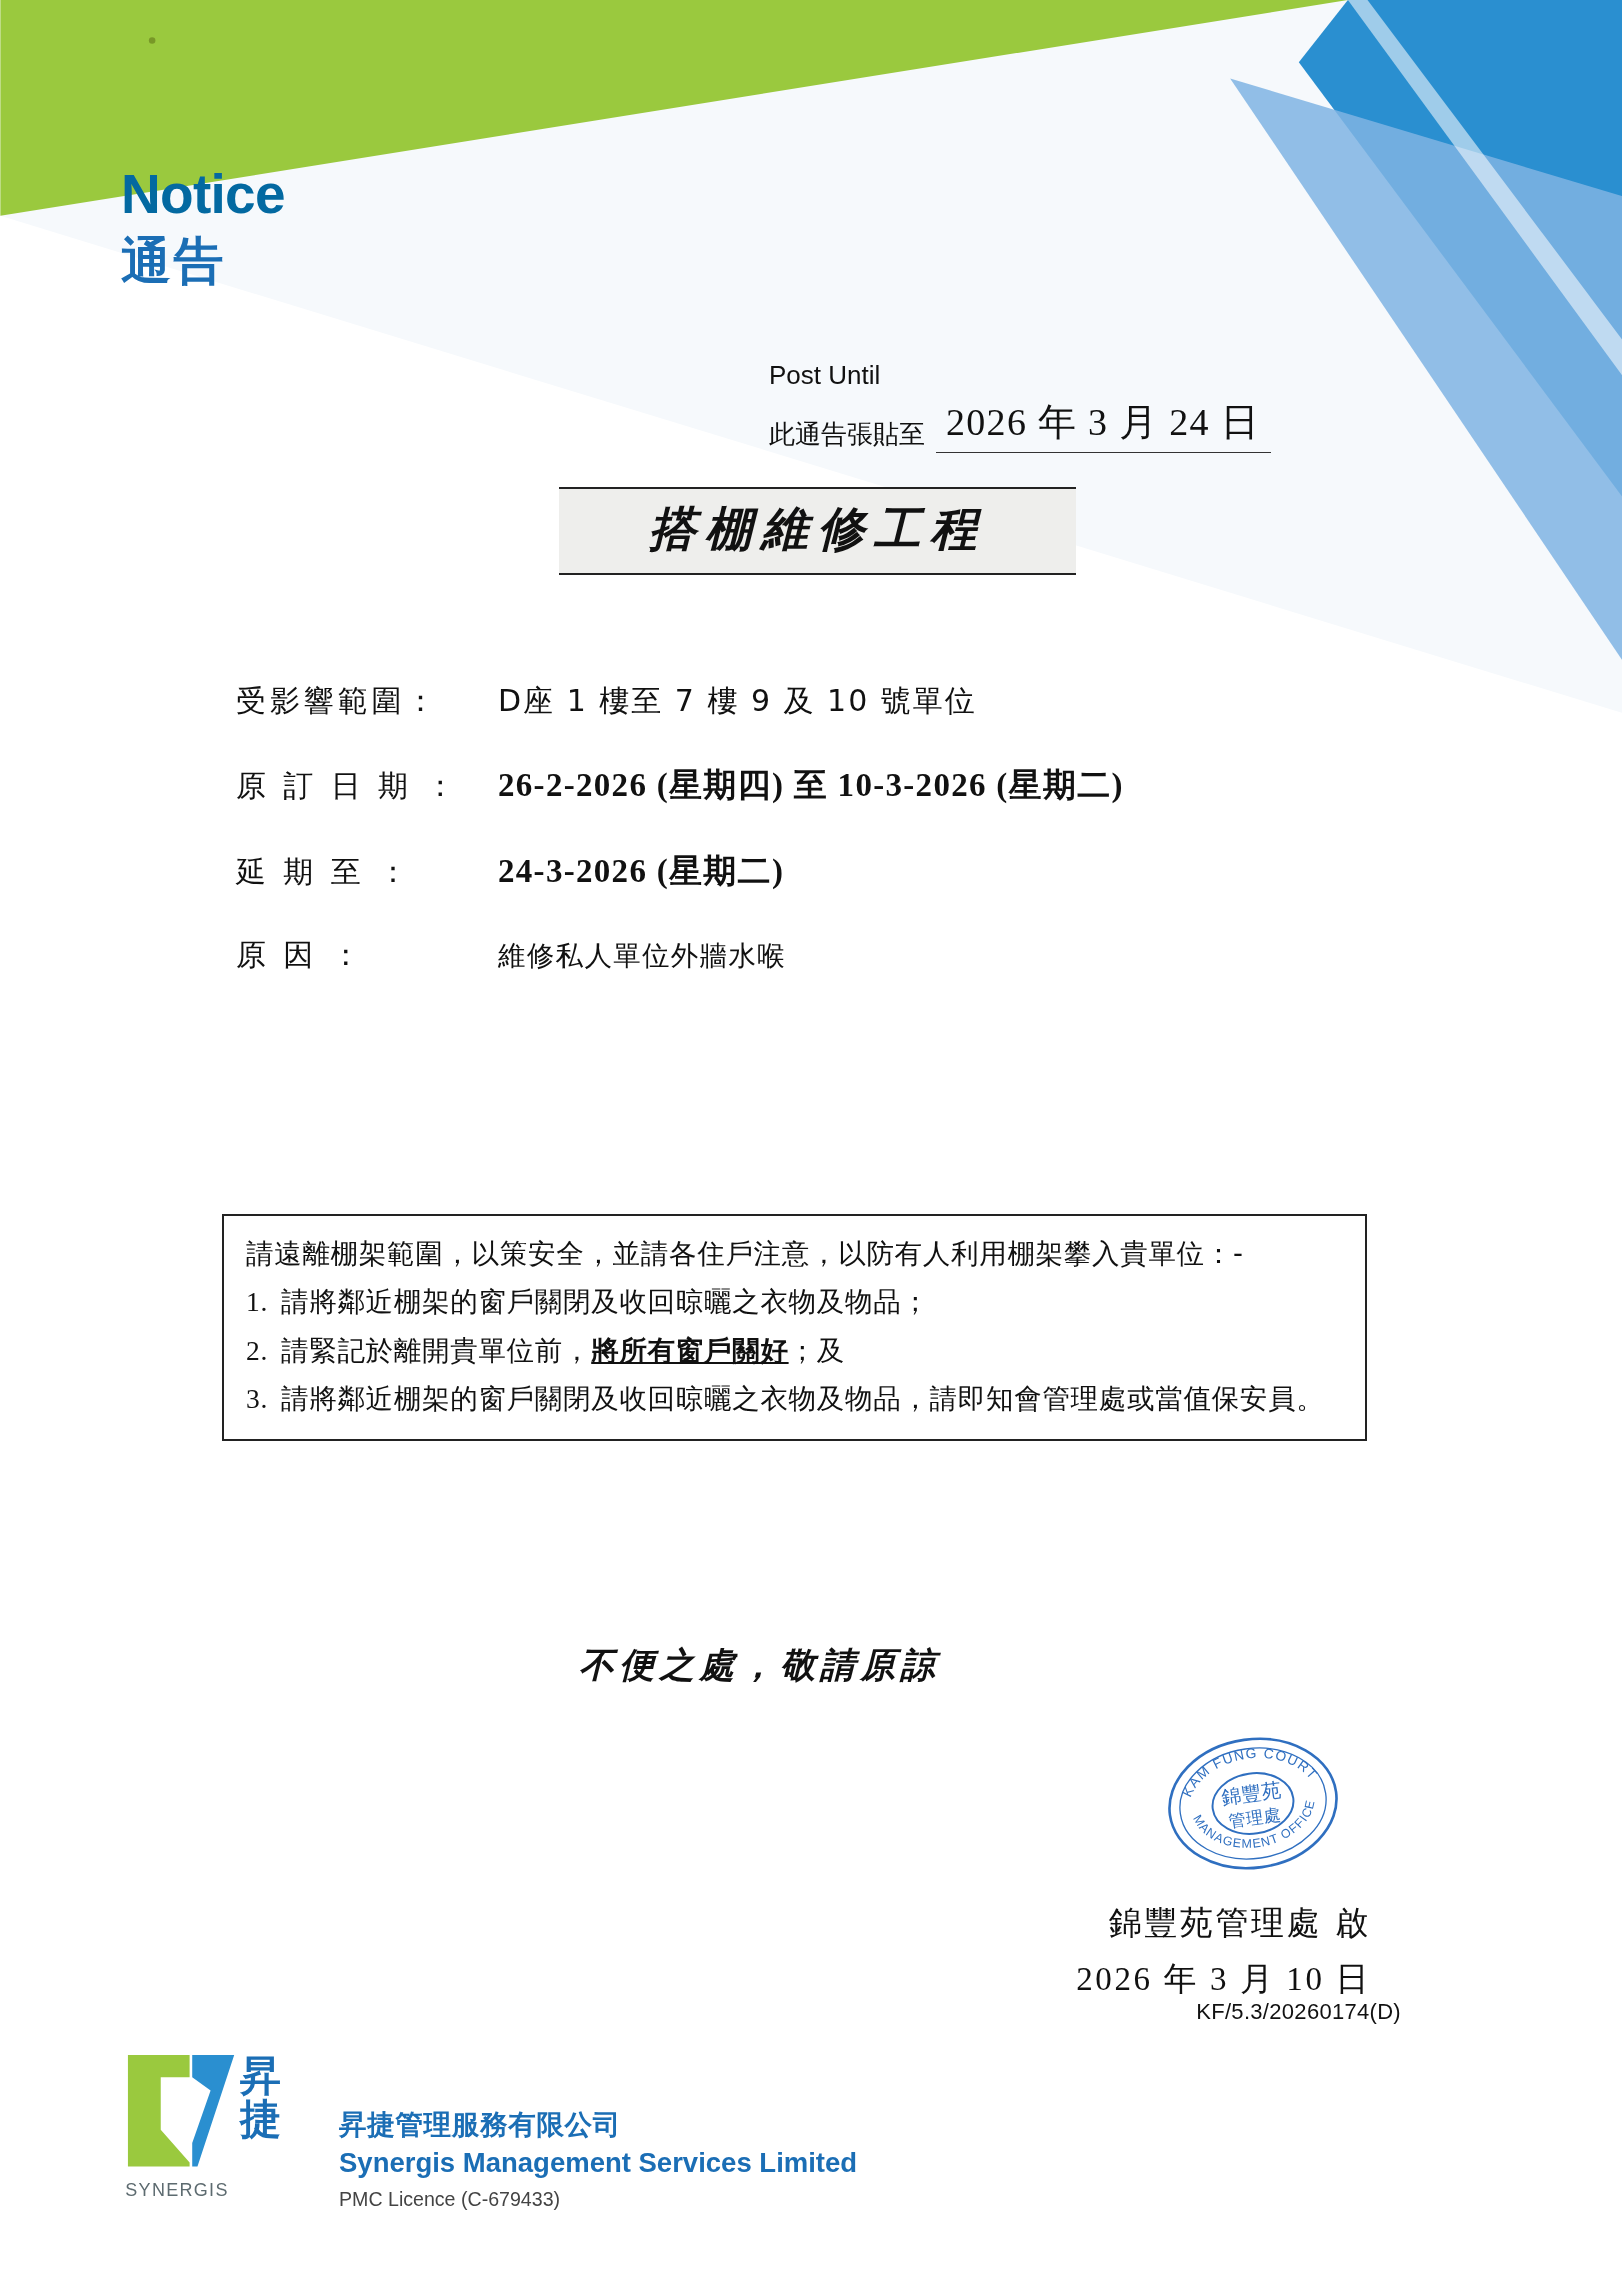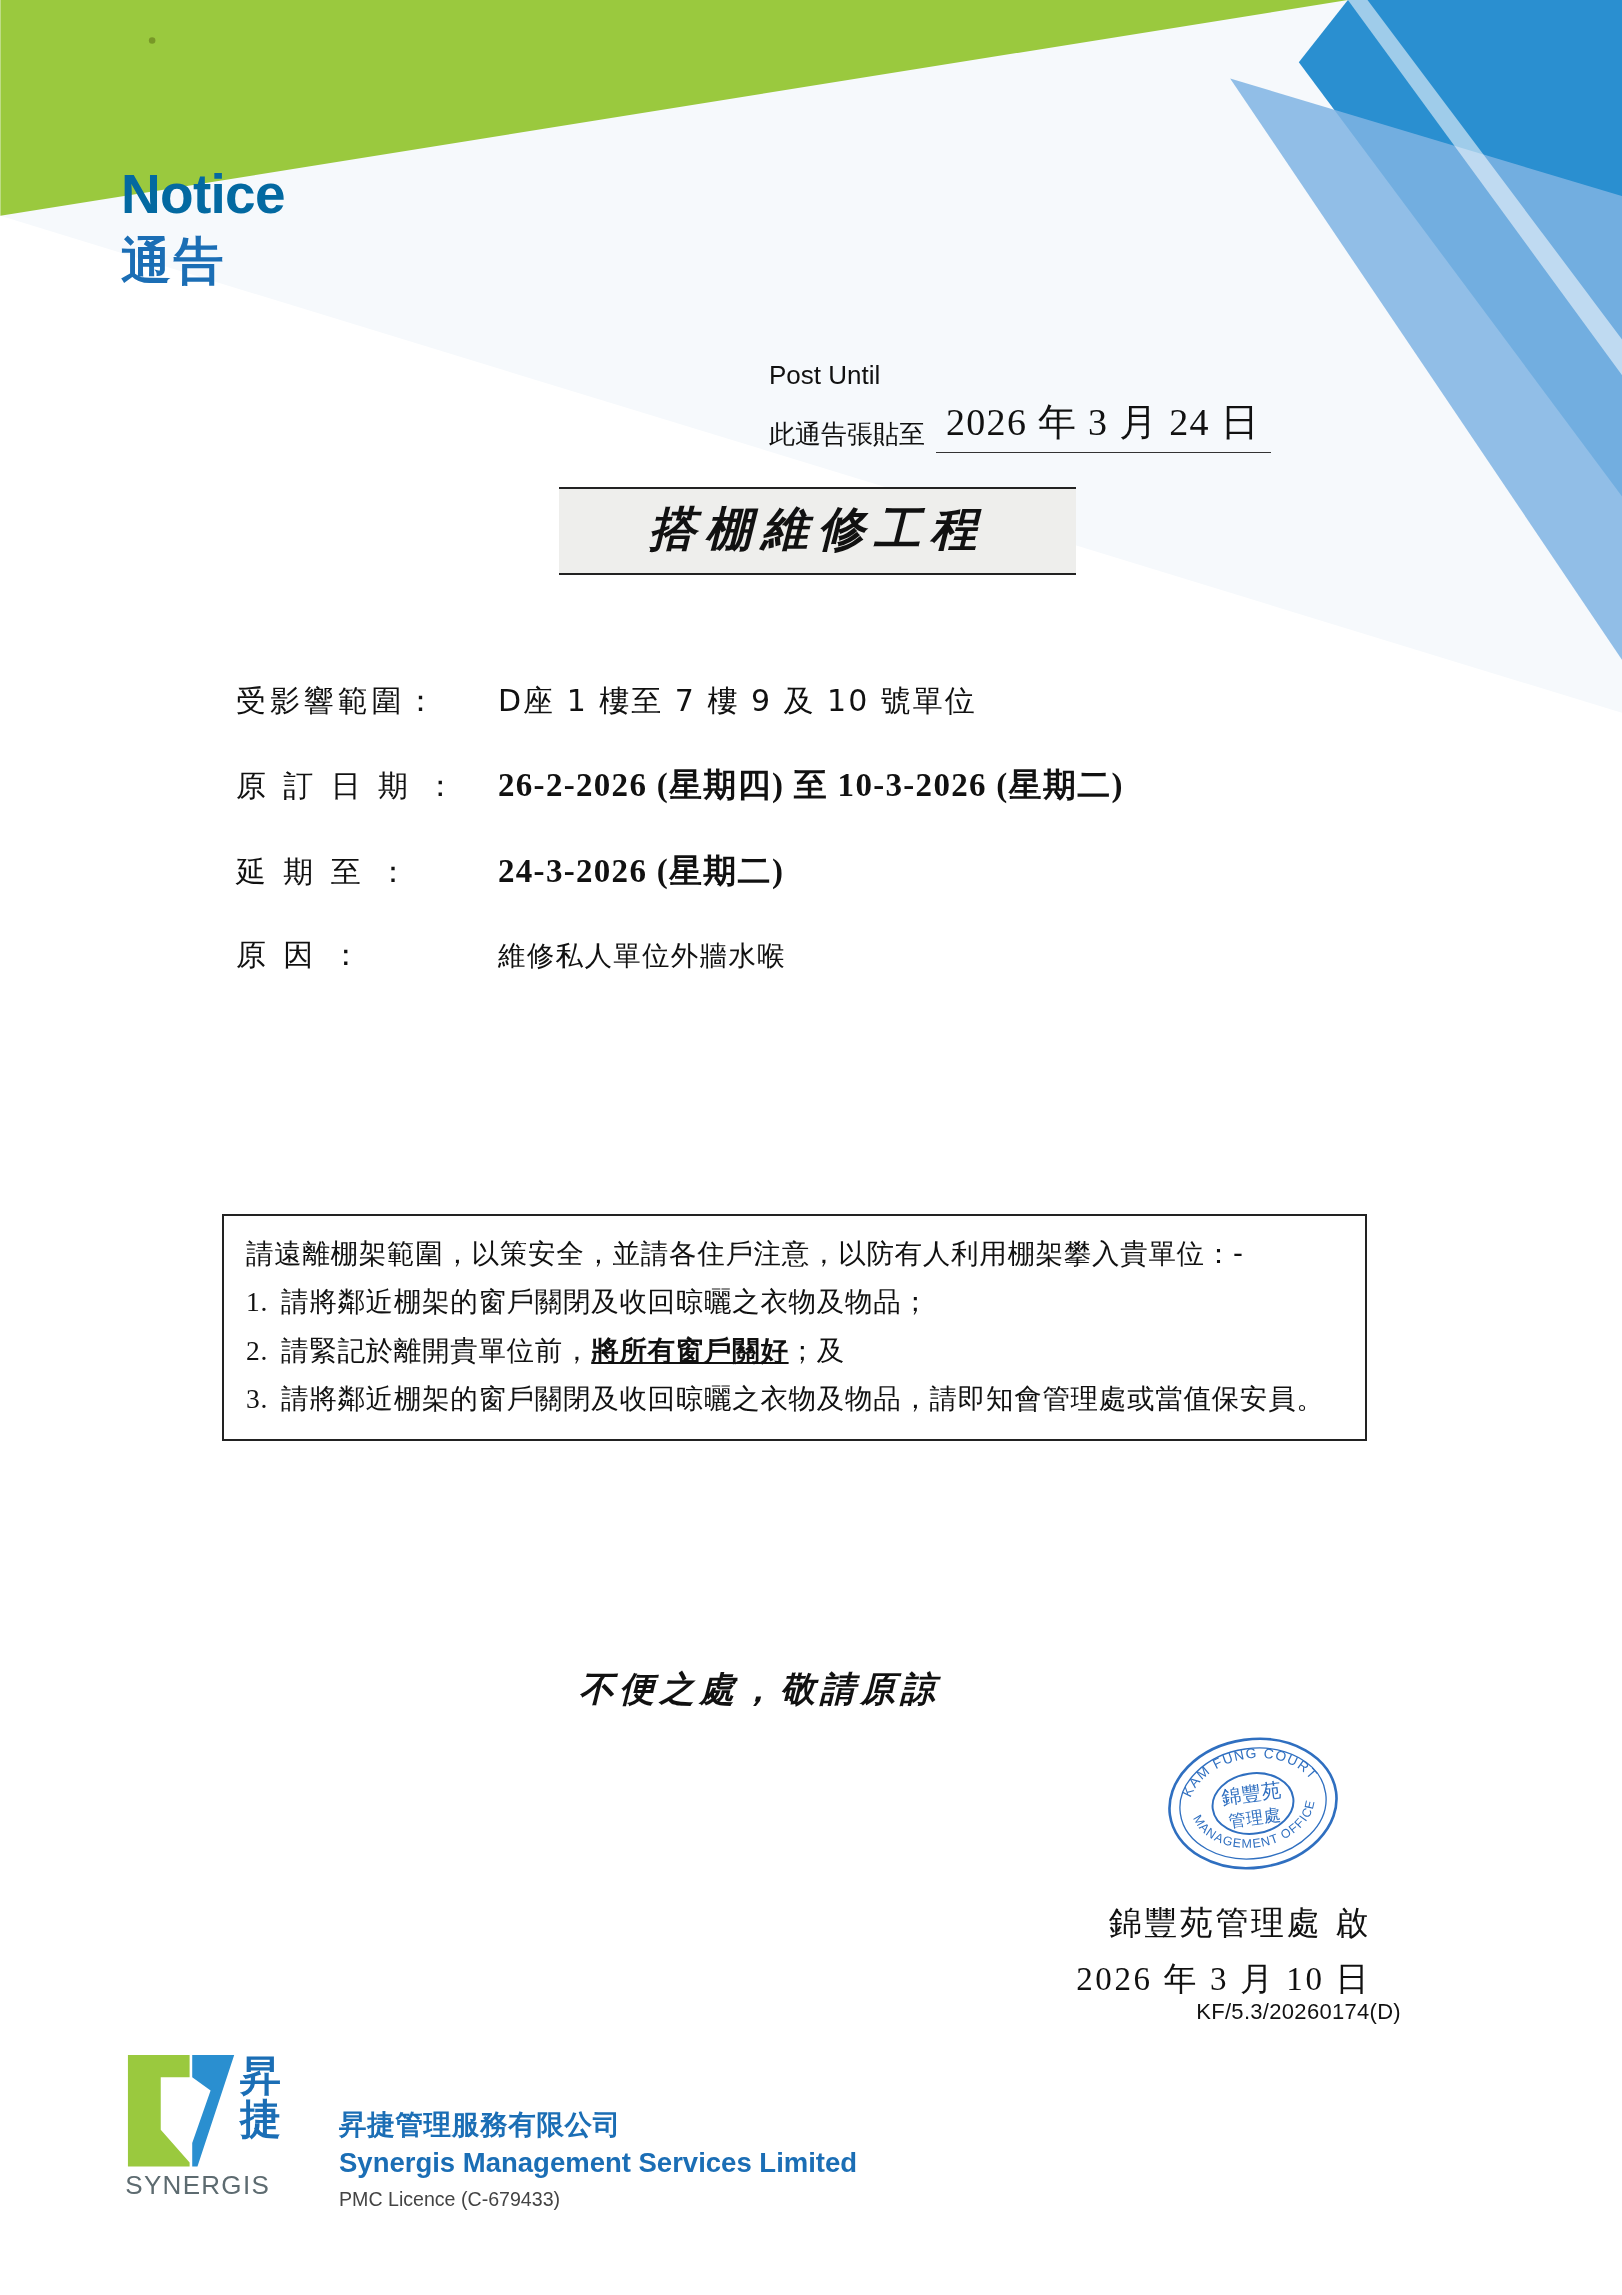--- a/index.html
+++ b/index.html
@@ -181,21 +181,20 @@
   .apology {
     position: absolute;
     left: 579px;
     top: 1642px;
     font-family: "DejaVu Serif", serif;
     font-style: italic;
     font-weight: bold;
     font-size: 35px;
     letter-spacing: 5.2px;
     white-space: nowrap;
-    margin-top: 24px;
   }
 
   
   .chop {
     position: absolute;
     left: 1158px;
     top: 1728px;
     width: 190px;
     height: 151px;
   }
@@ -245,21 +244,21 @@
     width: 164px;
     height: 151px;
     flex: 0 0 164px;
   }
   .logo-mark svg { display: block; }
   .logo-word {
     position: absolute;
     left: 1.3px;
     bottom: 1.3px;
     font-family: "Liberation Sans", sans-serif;
-    font-size: 26px;
+    font-size: 18px;
     font-weight: 500;
     color: #5d6b70;
     letter-spacing: 1.3px;
   }
   .logo-cjk {
     position: absolute;
     left: 116px;
     top: 3.9px;
     font-family: "DejaVu Sans", sans-serif;
     font-weight: bold;

